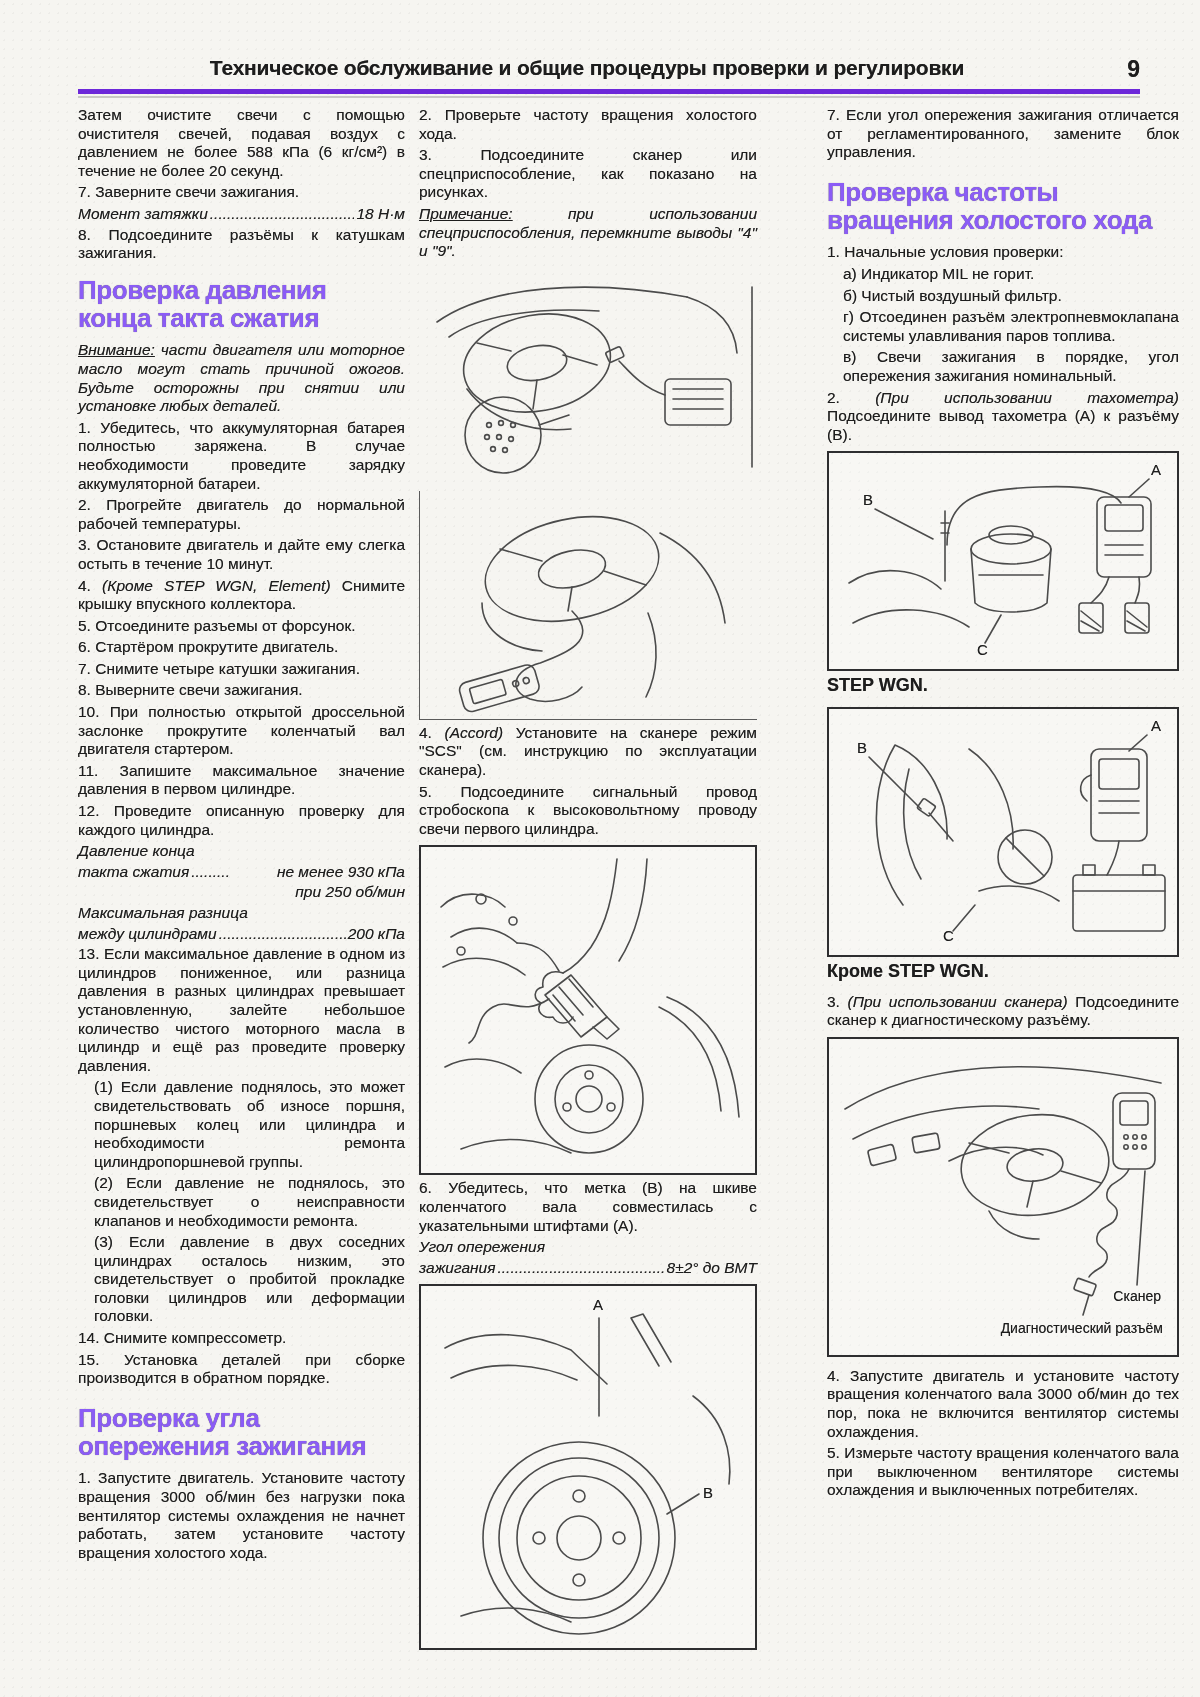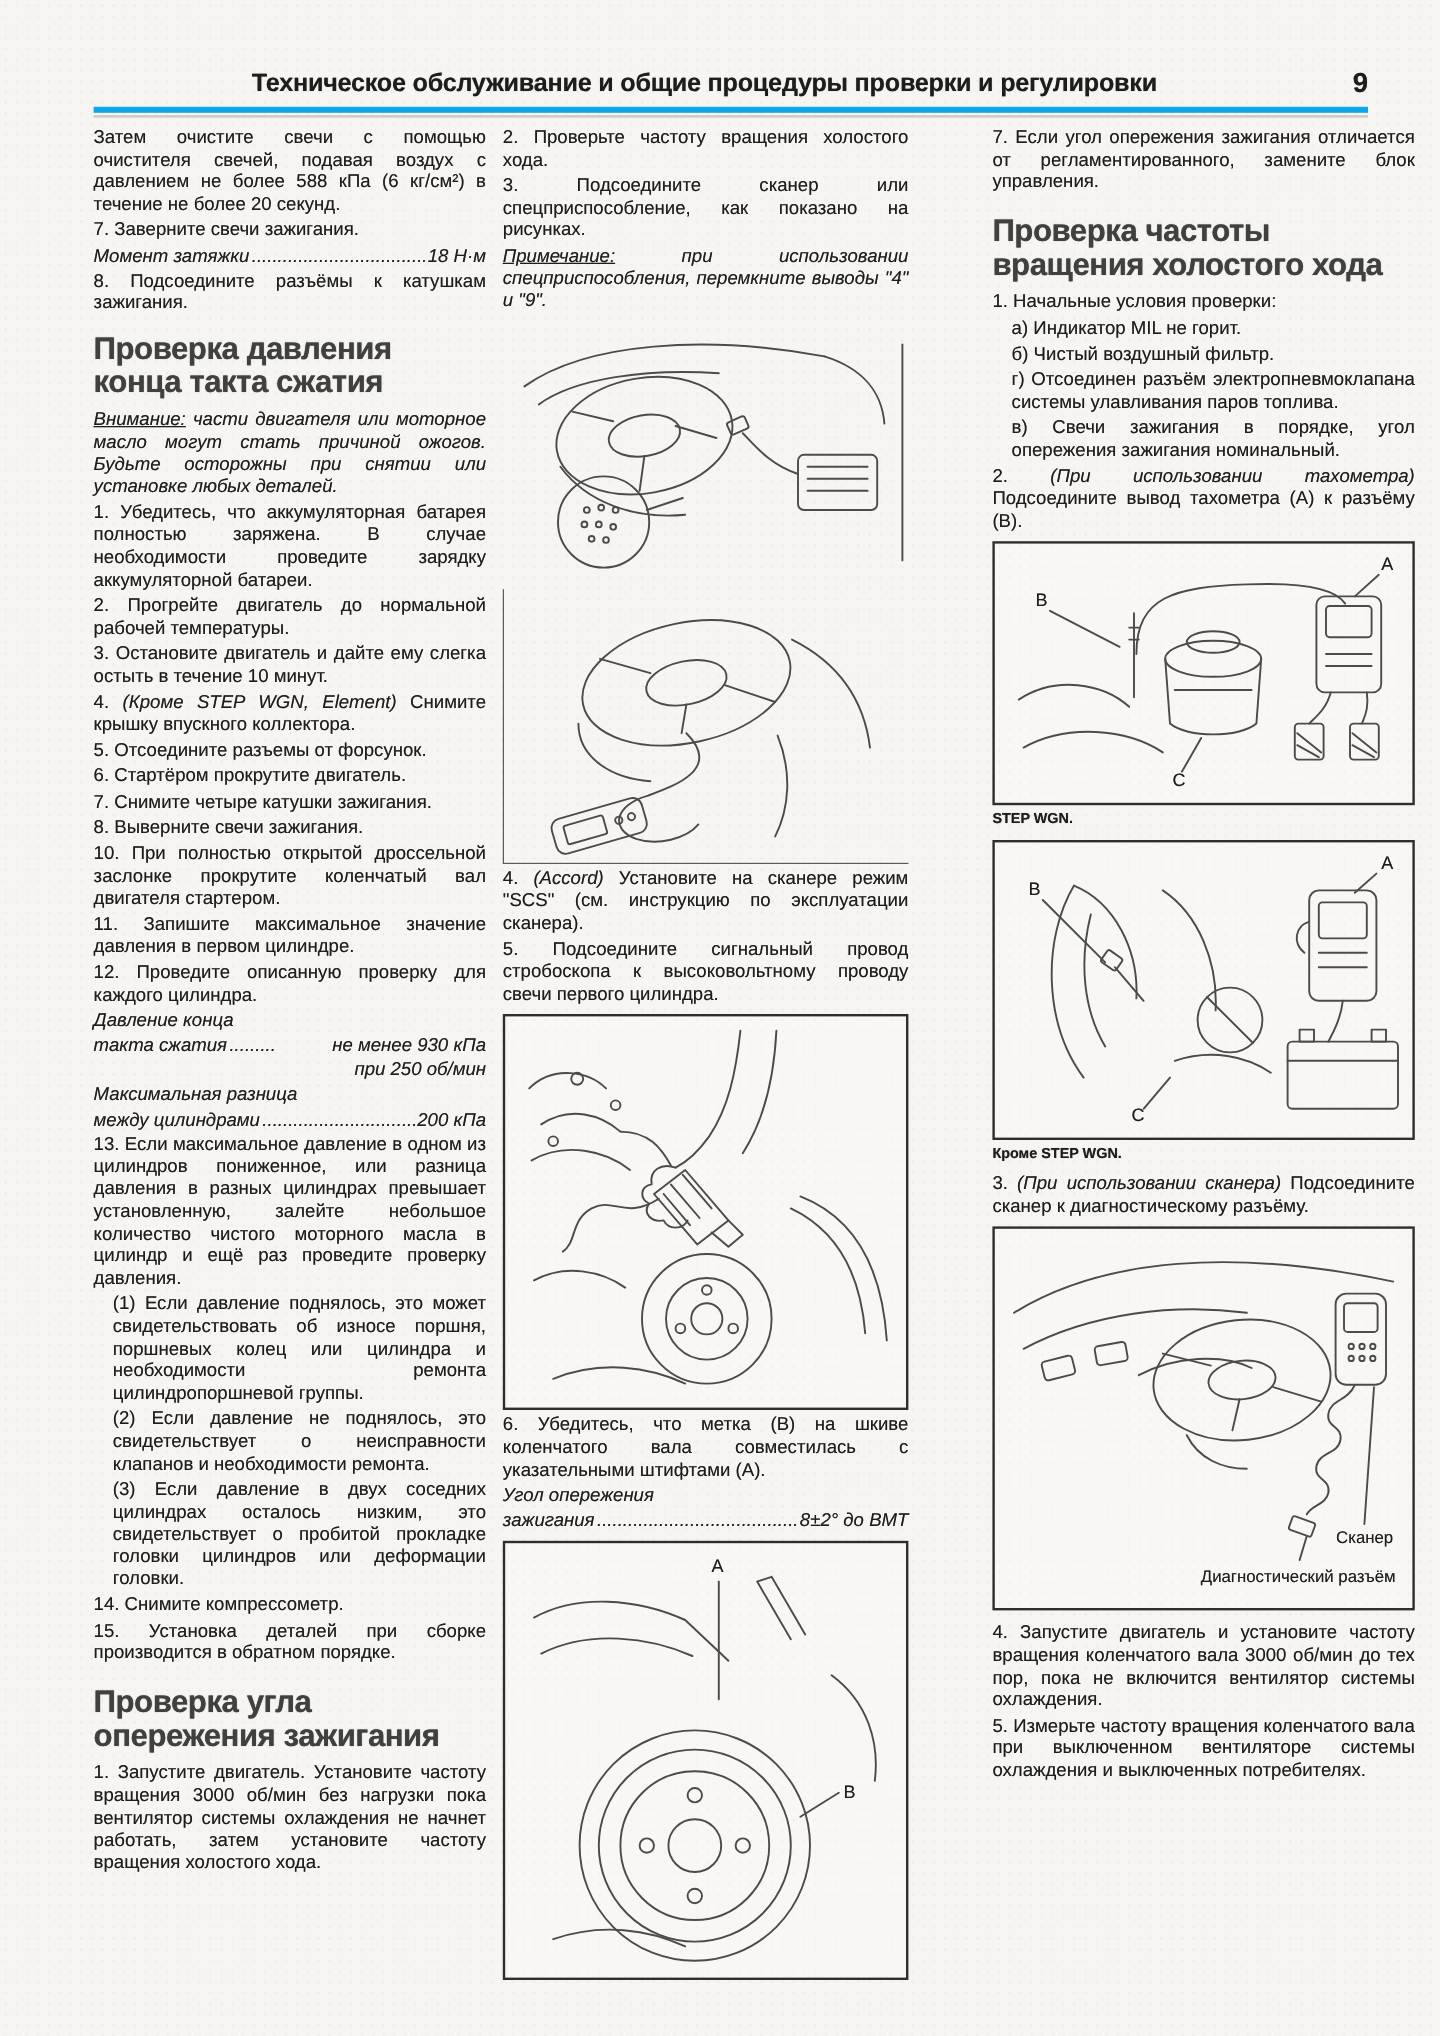--- a/index.html
+++ b/index.html
@@ -6,48 +6,48 @@
   body{
     width:1200px;height:1697px;overflow:hidden;
     background:#f6f5f1;
     background-image:radial-gradient(rgba(0,0,0,0.035) 1px, transparent 1px);
     background-size:9px 9px;
     font-family:"Liberation Sans", sans-serif;
     color:#1d1d1d;
   }
   .page{box-sizing:border-box;width:1200px;height:1697px;padding:56px 60px 0 78px;}
   
-  .hdr{display:flex;align-items:center;border-bottom:5px solid #0ea5e9;padding-bottom:6px;position:relative;}
+  .hdr{display:flex;align-items:flex-start;border-bottom:5px solid #6d28d9;padding-bottom:6px;position:relative;}
   .hdr::after{content:"";position:absolute;left:0;right:0;bottom:-9px;height:2px;background:rgba(0,0,0,0.18);}
   .hdr-title{flex:1;text-align:center;font-size:21px;font-weight:bold;letter-spacing:-0.2px;text-shadow:0 0 .6px rgba(0,0,0,.6);}
   .hdr-num{width:44px;text-align:right;font-size:23px;font-weight:bold;text-shadow:0 0 .6px rgba(0,0,0,.6);}
   
   .cols{display:flex;margin-top:12px;}
   .col{font-size:15.5px;line-height:1.2;text-shadow:0 0 .5px rgba(0,0,0,.5);}
   .col-left{width:327px;margin-right:14px;}
   .col-mid{width:338px;margin-right:22px;}
   .col-right{width:352px;padding-left:48px;}
   .p{margin:0 0 3px;text-align:justify;}
   .sub{padding-left:16px;}
   .it{font-style:italic;}
   .ul{text-decoration:underline;}
-  h2{font-size:26px;line-height:1.07;margin:17px 0 9px;letter-spacing:-0.4px;color:#404040;text-shadow:0 0 .7px rgba(0,0,0,.65);}
+  h2{font-size:26px;line-height:1.07;margin:17px 0 9px;letter-spacing:-0.4px;color:#8b5cf6;text-shadow:0 0 .7px rgba(0,0,0,.65);}
   h2.first{margin-top:14px;}
   .leader{display:flex;font-style:italic;margin:2px 0;}
   .leader .lead-label{white-space:nowrap;}
   .leader .dots{flex:1;overflow:hidden;white-space:nowrap;margin:0 2px;min-width:0;}
   .leader .val{white-space:nowrap;}
   .spec-line{font-style:italic;margin:2px 0 0;}
   .spec-right{font-style:italic;text-align:right;margin:0 0 2px;}
   
   .fig{border:2px solid #2e2e30;margin:7px 0 4px;background:rgba(255,255,255,0.25);}
   .fig svg,.sketch svg{display:block;}
   .sketch{margin:6px 0 4px;}
   .sketch.corner{border-left:1.5px solid #5a5a5a;border-bottom:1.5px solid #5a5a5a;}
-  .fig-caption{font-weight:bold;font-size:12px;margin:2px 0 10px;text-shadow:0 0 .6px rgba(0,0,0,.6);}
+  .fig-caption{font-weight:bold;font-size:18px;margin:2px 0 10px;text-shadow:0 0 .6px rgba(0,0,0,.6);}
   svg{stroke:#4b4b4b;fill:none;stroke-width:1.6;stroke-linecap:round;stroke-linejoin:round;}
   svg text{stroke:none;fill:#1d1d1d;font-family:"Liberation Sans",sans-serif;font-size:15px;}
   svg text.small{font-size:14px;}
 </style>
 </head>
 <body>
 
 <div class="page">
 
   <header class="hdr">

